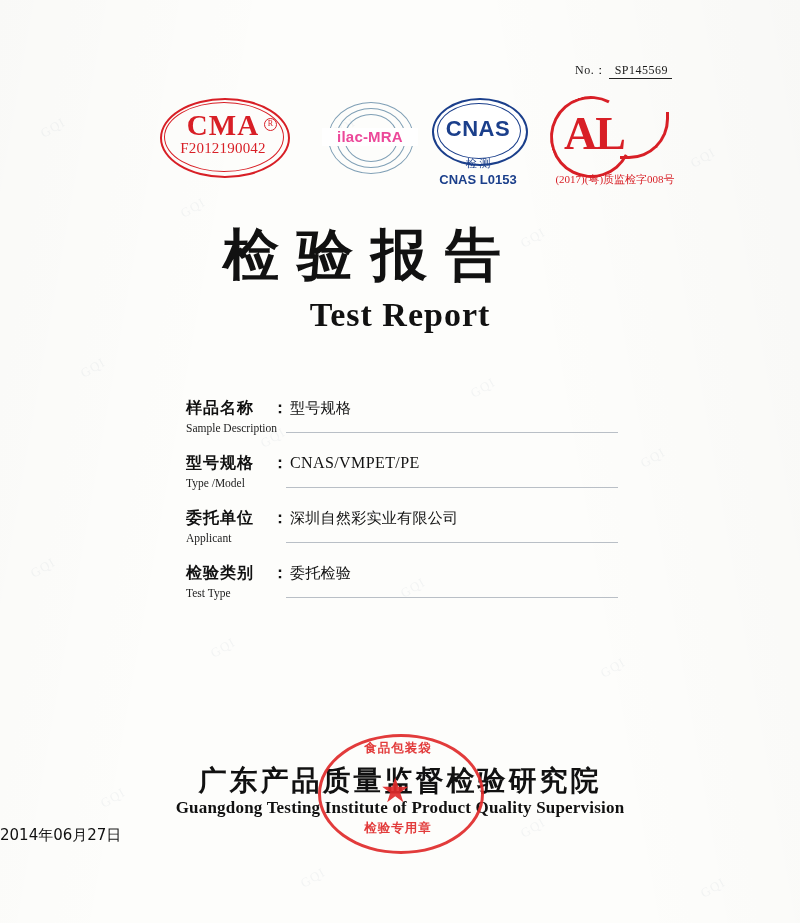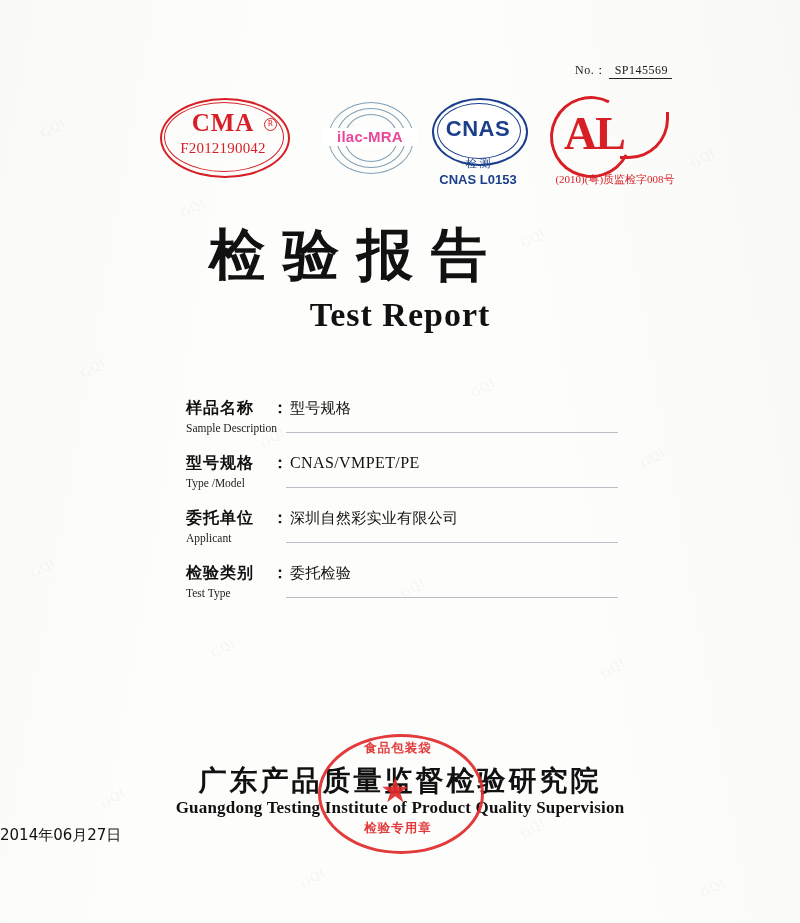--- a/index.html
+++ b/index.html
@@ -82,21 +82,21 @@
     border-width: 1px;
   }
   .cma-text {
     position: absolute;
     left: 0; top: 11px;
     width: 126px;
     text-align: center;
     color: #d81f26;
     font-family: "Liberation Serif", serif;
     font-weight: bold;
-    font-size: 25px;
+    font-size: 29px;
     letter-spacing: 1px;
   }
   .cma-r {
     position: absolute;
     right: 13px; top: 20px;
     width: 11px; height: 11px;
     border: 1px solid #d81f26;
     border-radius: 50%;
     color: #d81f26;
     font-size: 8px;
@@ -229,21 +229,21 @@
     text-align: center;
     font-size: 11px;
     color: #d81f26;
     white-space: nowrap;
   }
 
   
   .title-cn {
     position: absolute;
     top: 218px;
-    left: 0;
+    left: 14px;
     width: 696px;
     text-align: center;
     font-family: "DejaVu Sans", sans-serif;
     font-weight: bold;
     font-size: 56px;
     letter-spacing: 18px;
     text-indent: 18px;
     color: #111;
   }
   .title-en {
@@ -458,21 +458,21 @@
       <div class="cnas-circle inner"></div>
       <div class="cnas-text">CNAS</div>
       <div class="cnas-cn">检 测</div>
       <div class="cnas-code">CNAS L0153</div>
     </div>
 
     <div class="mark mark-cal">
       <div class="cal-c"></div>
       <div class="cal-letters">AL</div>
       <div class="cal-tail"></div>
-      <div class="cal-code">(2010)(粤)质监检字008号</div>
+      <div class="cal-code">(2017)(粤)质监检字008号</div>
     </div>
 
   </div>
 
   <div class="title-cn">检验报告</div>
   <div class="title-en">Test Report</div>
 
   <div class="fields">
 
     <div class="field">

